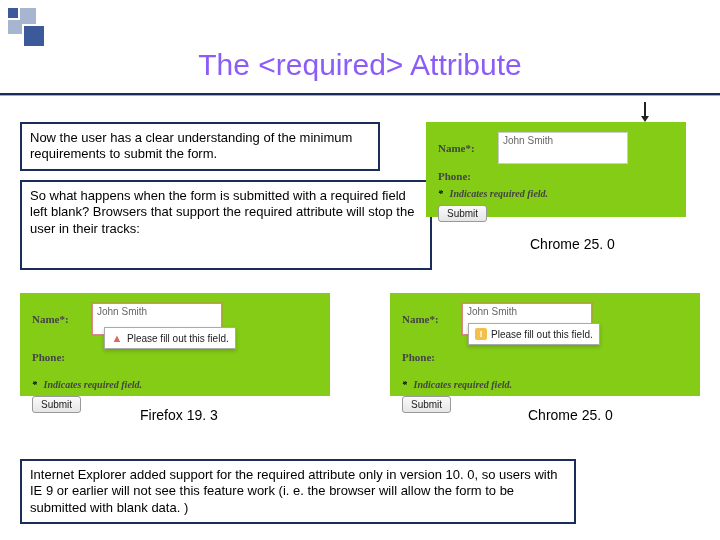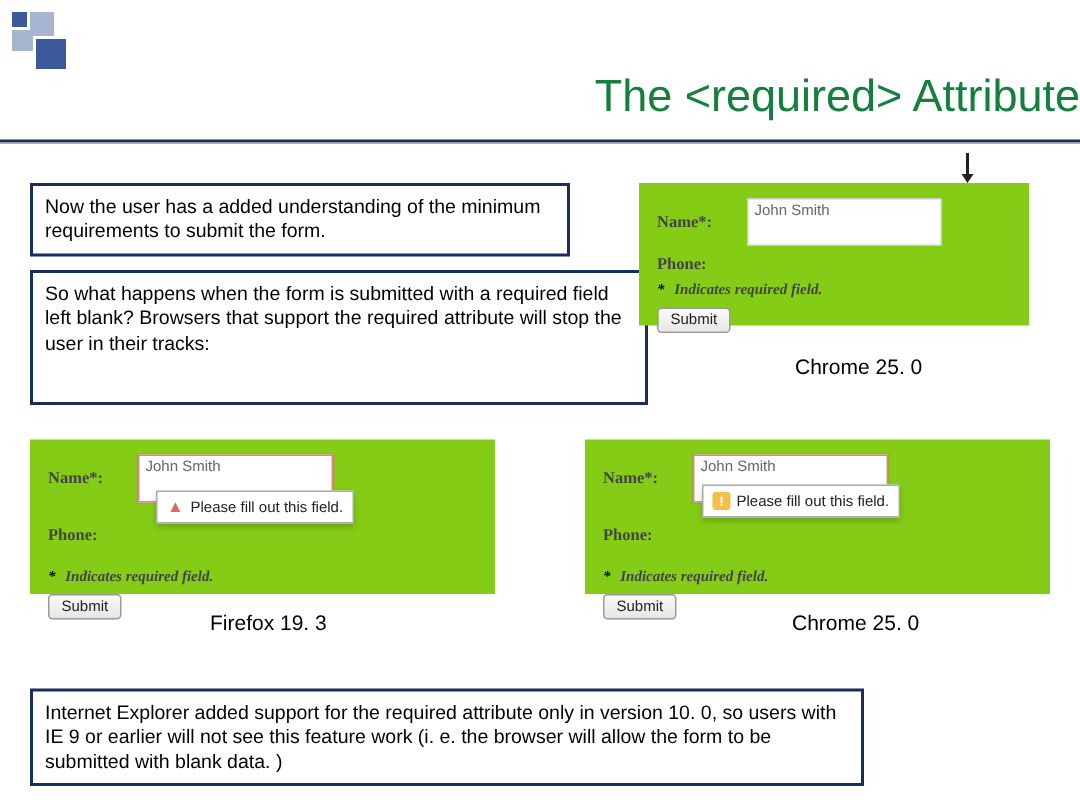--- a/index.html
+++ b/index.html
@@ -24,23 +24,23 @@
   .header-rule {
     position: absolute;
     top: 93px; left: 0; right: 0;
     border-top: 2px solid #1a2d5a;
     border-bottom: 1px solid #aab;
     height: 3px;
   }
   .slide-title {
     position: absolute;
     top: 48px; left: 0; right: 0;
-    text-align: right;
+    text-align: center;
     font-size: 30px;
-    color: #15803d;
+    color: #8b5cf6;
     font-weight: normal;
     font-family: "Arial", sans-serif;
   }
   .arrow-down {
     position: absolute;
     top: 102px; right: 74px;
     width: 2px; height: 16px;
     background: #222;
   }
   .arrow-down::after {
@@ -147,21 +147,21 @@
   <div class="s1"></div>
     <div class="s2"></div>
     <div class="s3"></div>
     <div class="s4"></div>
 </div>
 
 <div class="slide-title">The &lt;required&gt; Attribute</div>
 <div class="header-rule"></div>
 <div class="arrow-down"></div>
 
-<div class="callout callout1">Now the user has a added understanding of the minimum requirements to submit the form.</div>
+<div class="callout callout1">Now the user has a clear understanding of the minimum requirements to submit the form.</div>
 <div class="callout callout2">So what happens when the form is submitted with a required field left blank?  Browsers that support the required attribute will stop the user in their tracks:</div>
 
 <div class="form-mock mock-a">
   <div class="row">
     <span class="lbl">Name*:</span>
     <span class="fld">John Smith</span>
   </div>
   <div class="row">
     <span class="lbl">Phone:</span>
   </div>

